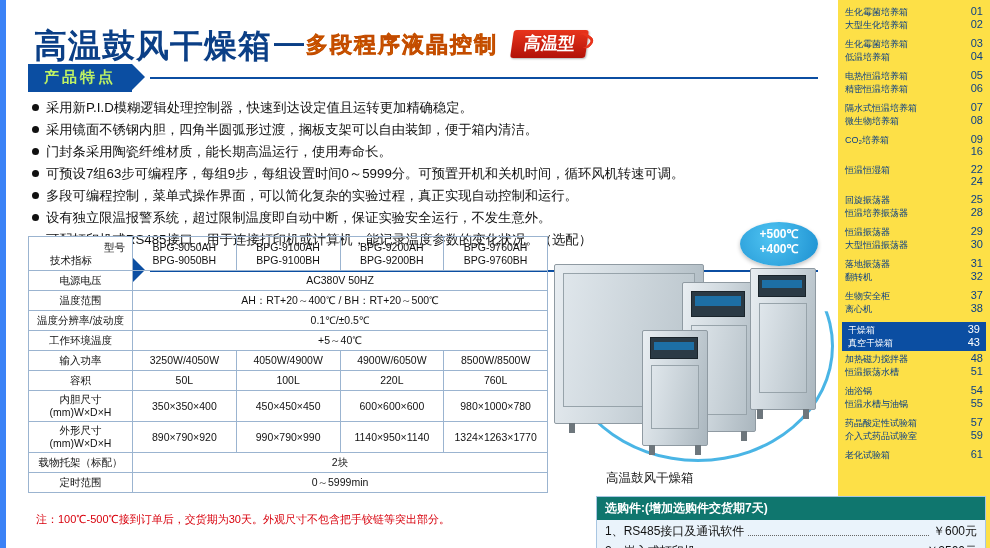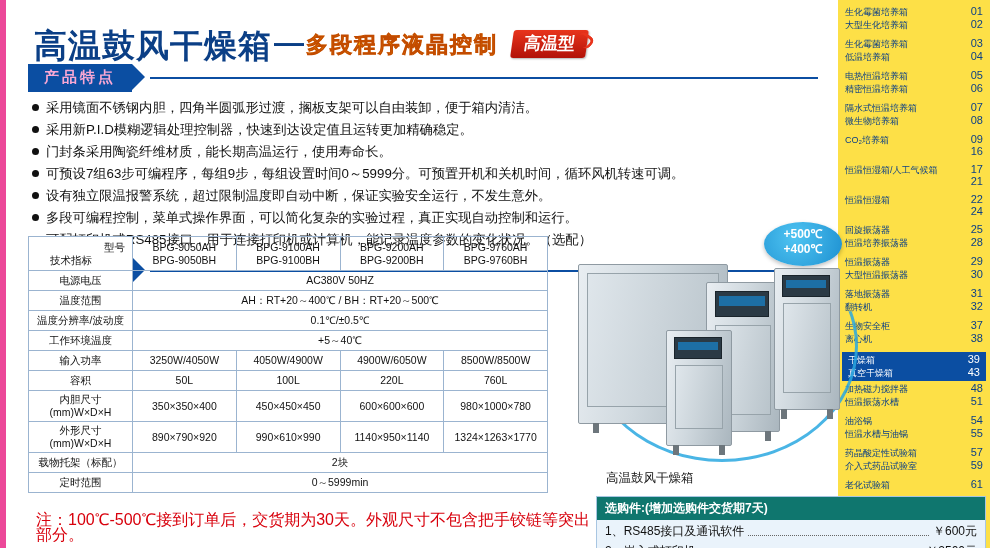--- a/index.html
+++ b/index.html
@@ -15,21 +15,21 @@
   
   .page {
     position: absolute; inset: 0;
     display: flex;
   }
   .main {
     position: relative;
     width: 838px;
     height: 548px;
     background: #fff;
-    border-left: 6px solid #ec4899;
+    border-left: 6px solid #3b82f6;
   }
   .sidebar {
     width: 152px;
     height: 548px;
     background: #fde047;
     padding: 6px 4px 0 4px;
     font-size: 9px;
     color: #0b3f86;
   }
   
@@ -79,21 +79,21 @@
     border-radius: 6px;
   }
   
   .sect-bar {
     display: flex; align-items: center;
     margin: 2px 0 6px 22px;
     width: 790px;
   }
   .sect-tag {
     background: #0b4ea2;
-    color: #f9a8d4;
+    color: #bef264;
     font-size: 15px;
     font-weight: bold;
     padding: 4px 16px 5px 16px;
     letter-spacing: 3px;
     position: relative;
   }
   .sect-tag:after{
     content:"";
     position:absolute; right:-13px; top:0;
     border-left: 13px solid #0b4ea2;
@@ -152,29 +152,29 @@
     background: #fff;
     font-size: 10.5px;
   }
   td.hd { font-weight: normal; }
   .modelcell { line-height: 14px; font-size: 10.5px; }
   
   .note {
     position: absolute;
     left: 30px; top: 512px;
     width: 560px;
-    font-size: 16px;
+    font-size: 11px;
     color: #d8000c;
     line-height: 15px;
   }
   
   .photo {
     position: absolute;
     left: 548px; top: 222px;
-    width: 290px; height: 250px; margin-left: 24px;
+    width: 290px; height: 250px;
   }
   .arc {
     position: absolute;
     left: 8px; top: 8px;
     width: 272px; height: 232px;
     border: 3px solid #2aa8e0;
     border-radius: 50%;
     clip-path: polygon(0 35%, 100% 35%, 100% 100%, 0 100%);
     opacity: .85;
   }
@@ -282,41 +282,41 @@
     </div>
 
     <div class="sect-bar">
       <div class="sect-tag">产品特点</div>
       <div class="sect-line"></div>
     </div>
 
     <div class="features">
       <div class="feat">
           <span class="dot"></span>
-          <span>采用镜面不锈钢内胆，四角半圆弧形过渡，搁板支架可以自由装卸，便于箱内清洁。</span>
+          <span>采用新P.I.D模糊逻辑处理控制器，快速到达设定值且运转更加精确稳定。</span>
         </div>
       <div class="feat">
           <span class="dot"></span>
-          <span>采用新P.I.D模糊逻辑处理控制器，快速到达设定值且运转更加精确稳定。</span>
+          <span>采用镜面不锈钢内胆，四角半圆弧形过渡，搁板支架可以自由装卸，便于箱内清洁。</span>
         </div>
       <div class="feat">
           <span class="dot"></span>
           <span>门封条采用陶瓷纤维材质，能长期高温运行，使用寿命长。</span>
         </div>
       <div class="feat">
           <span class="dot"></span>
           <span>可预设7组63步可编程序，每组9步，每组设置时间0～5999分。可预置开机和关机时间，循环风机转速可调。</span>
         </div>
       <div class="feat">
           <span class="dot"></span>
-          <span>设有独立限温报警系统，超过限制温度即自动中断，保证实验安全运行，不发生意外。</span>
+          <span>多段可编程控制，菜单式操作界面，可以简化复杂的实验过程，真正实现自动控制和运行。</span>
         </div>
       <div class="feat">
           <span class="dot"></span>
-          <span>多段可编程控制，菜单式操作界面，可以简化复杂的实验过程，真正实现自动控制和运行。</span>
+          <span>设有独立限温报警系统，超过限制温度即自动中断，保证实验安全运行，不发生意外。</span>
         </div>
       <div class="feat">
           <span class="dot"></span>
           <span>可配打印机或RS485接口，用于连接打印机或计算机，能记录温度参数的变化状况。（选配）</span>
         </div>
     </div>
 
     <div class="sect-bar" style="margin-top:8px">
       <div class="sect-tag">技术参数</div>
       <div class="sect-line"></div>
@@ -398,21 +398,21 @@
               <td>450×450×450</td>
               <td>600×600×600</td>
               <td>980×1000×780</td>
             </tr>
             <tr>
               <td class="lab">
                 <div>外形尺寸</div>
                 <div>(mm)W×D×H</div>
               </td>
               <td>890×790×920</td>
-              <td>990×610×990</td>
+              <td>990×790×990</td>
               <td>1140×950×1140</td>
               <td>1324×1263×1770</td>
             </tr>
             <tr>
               <td class="lab">
                 <div>载物托架（标配）</div>
               </td>
               <td colspan="4">2块</td>
             </tr>
             <tr>
@@ -548,29 +548,20 @@
           <div class="side-item">
             <span class="side-text">CO₂培养箱</span>
             <span class="side-num">
               <div style="text-align:right">09</div>
               <div style="text-align:right">16</div>
             </span>
           </div>
         </div>
         <div class="side-group">
           <div class="side-item">
-            <span class="side-text">恒温恒湿箱/人工气候箱</span>
-            <span class="side-num">
-              <div style="text-align:right">17</div>
-              <div style="text-align:right">21</div>
-            </span>
-          </div>
-        </div>
-        <div class="side-group">
-          <div class="side-item">
             <span class="side-text">恒温恒湿箱</span>
             <span class="side-num">
               <div style="text-align:right">22</div>
               <div style="text-align:right">24</div>
             </span>
           </div>
         </div>
         <div class="side-group">
           <div class="side-item">
             <span class="side-text">回旋振荡器</span>

